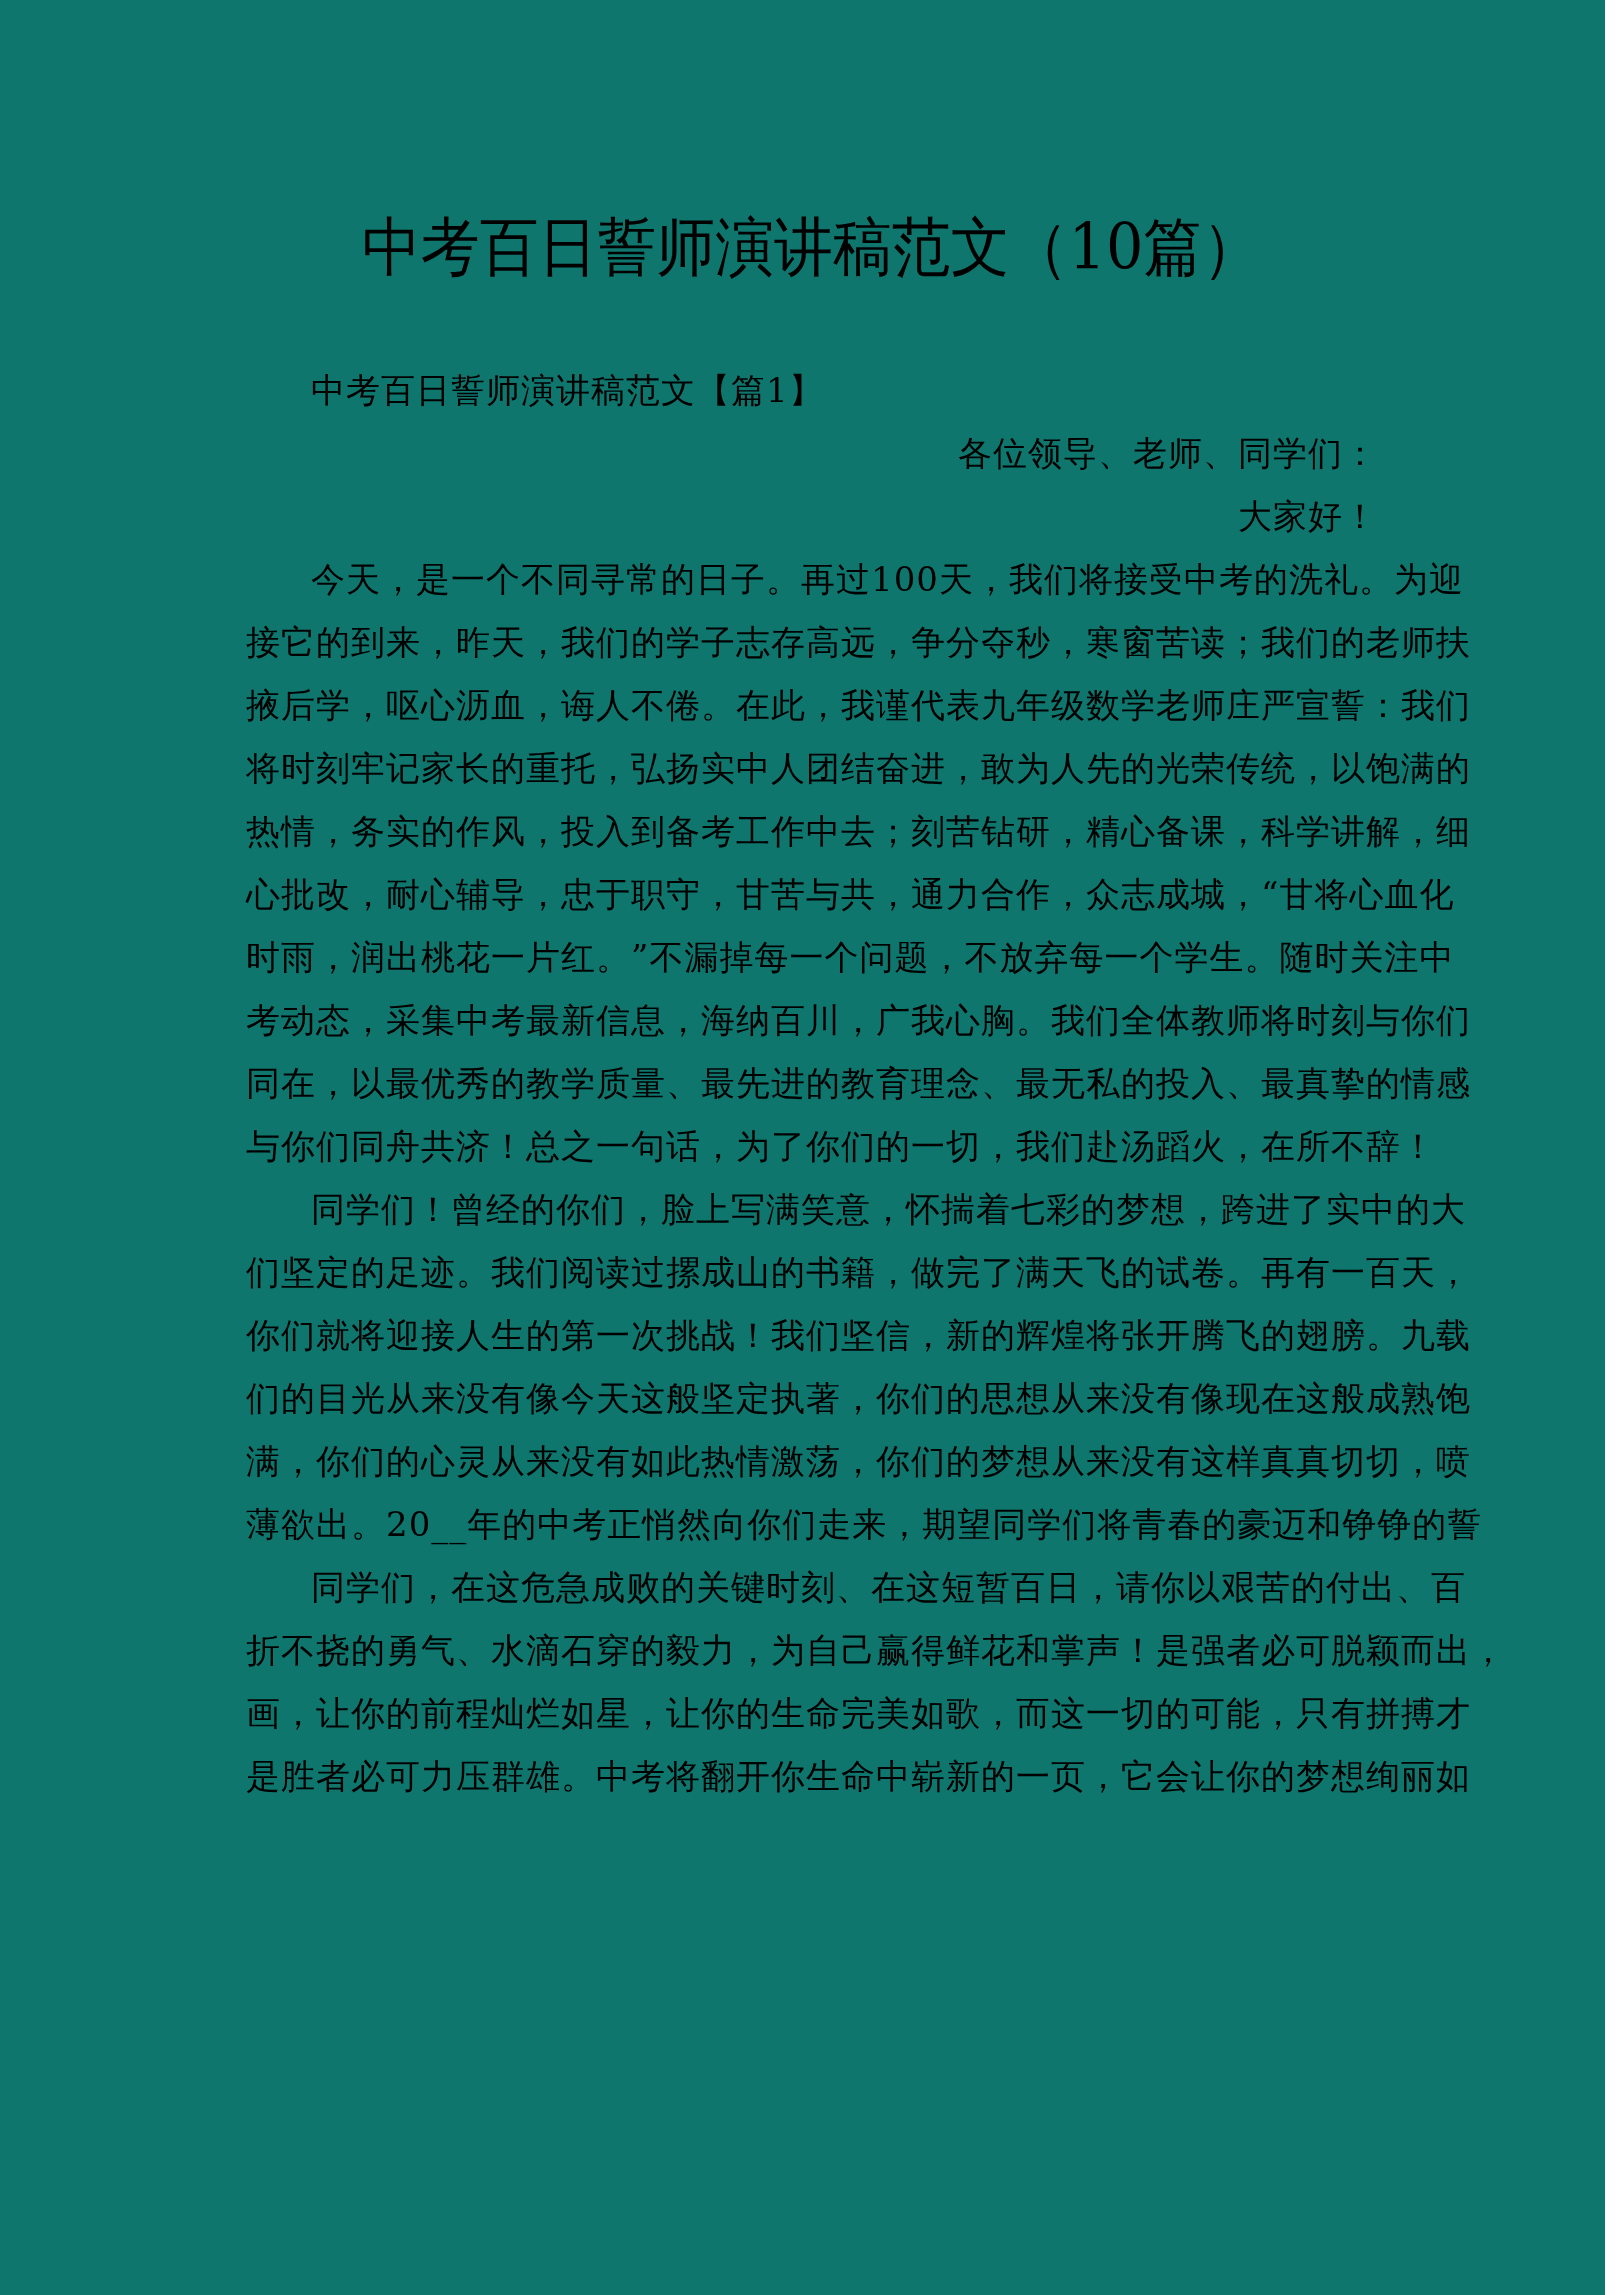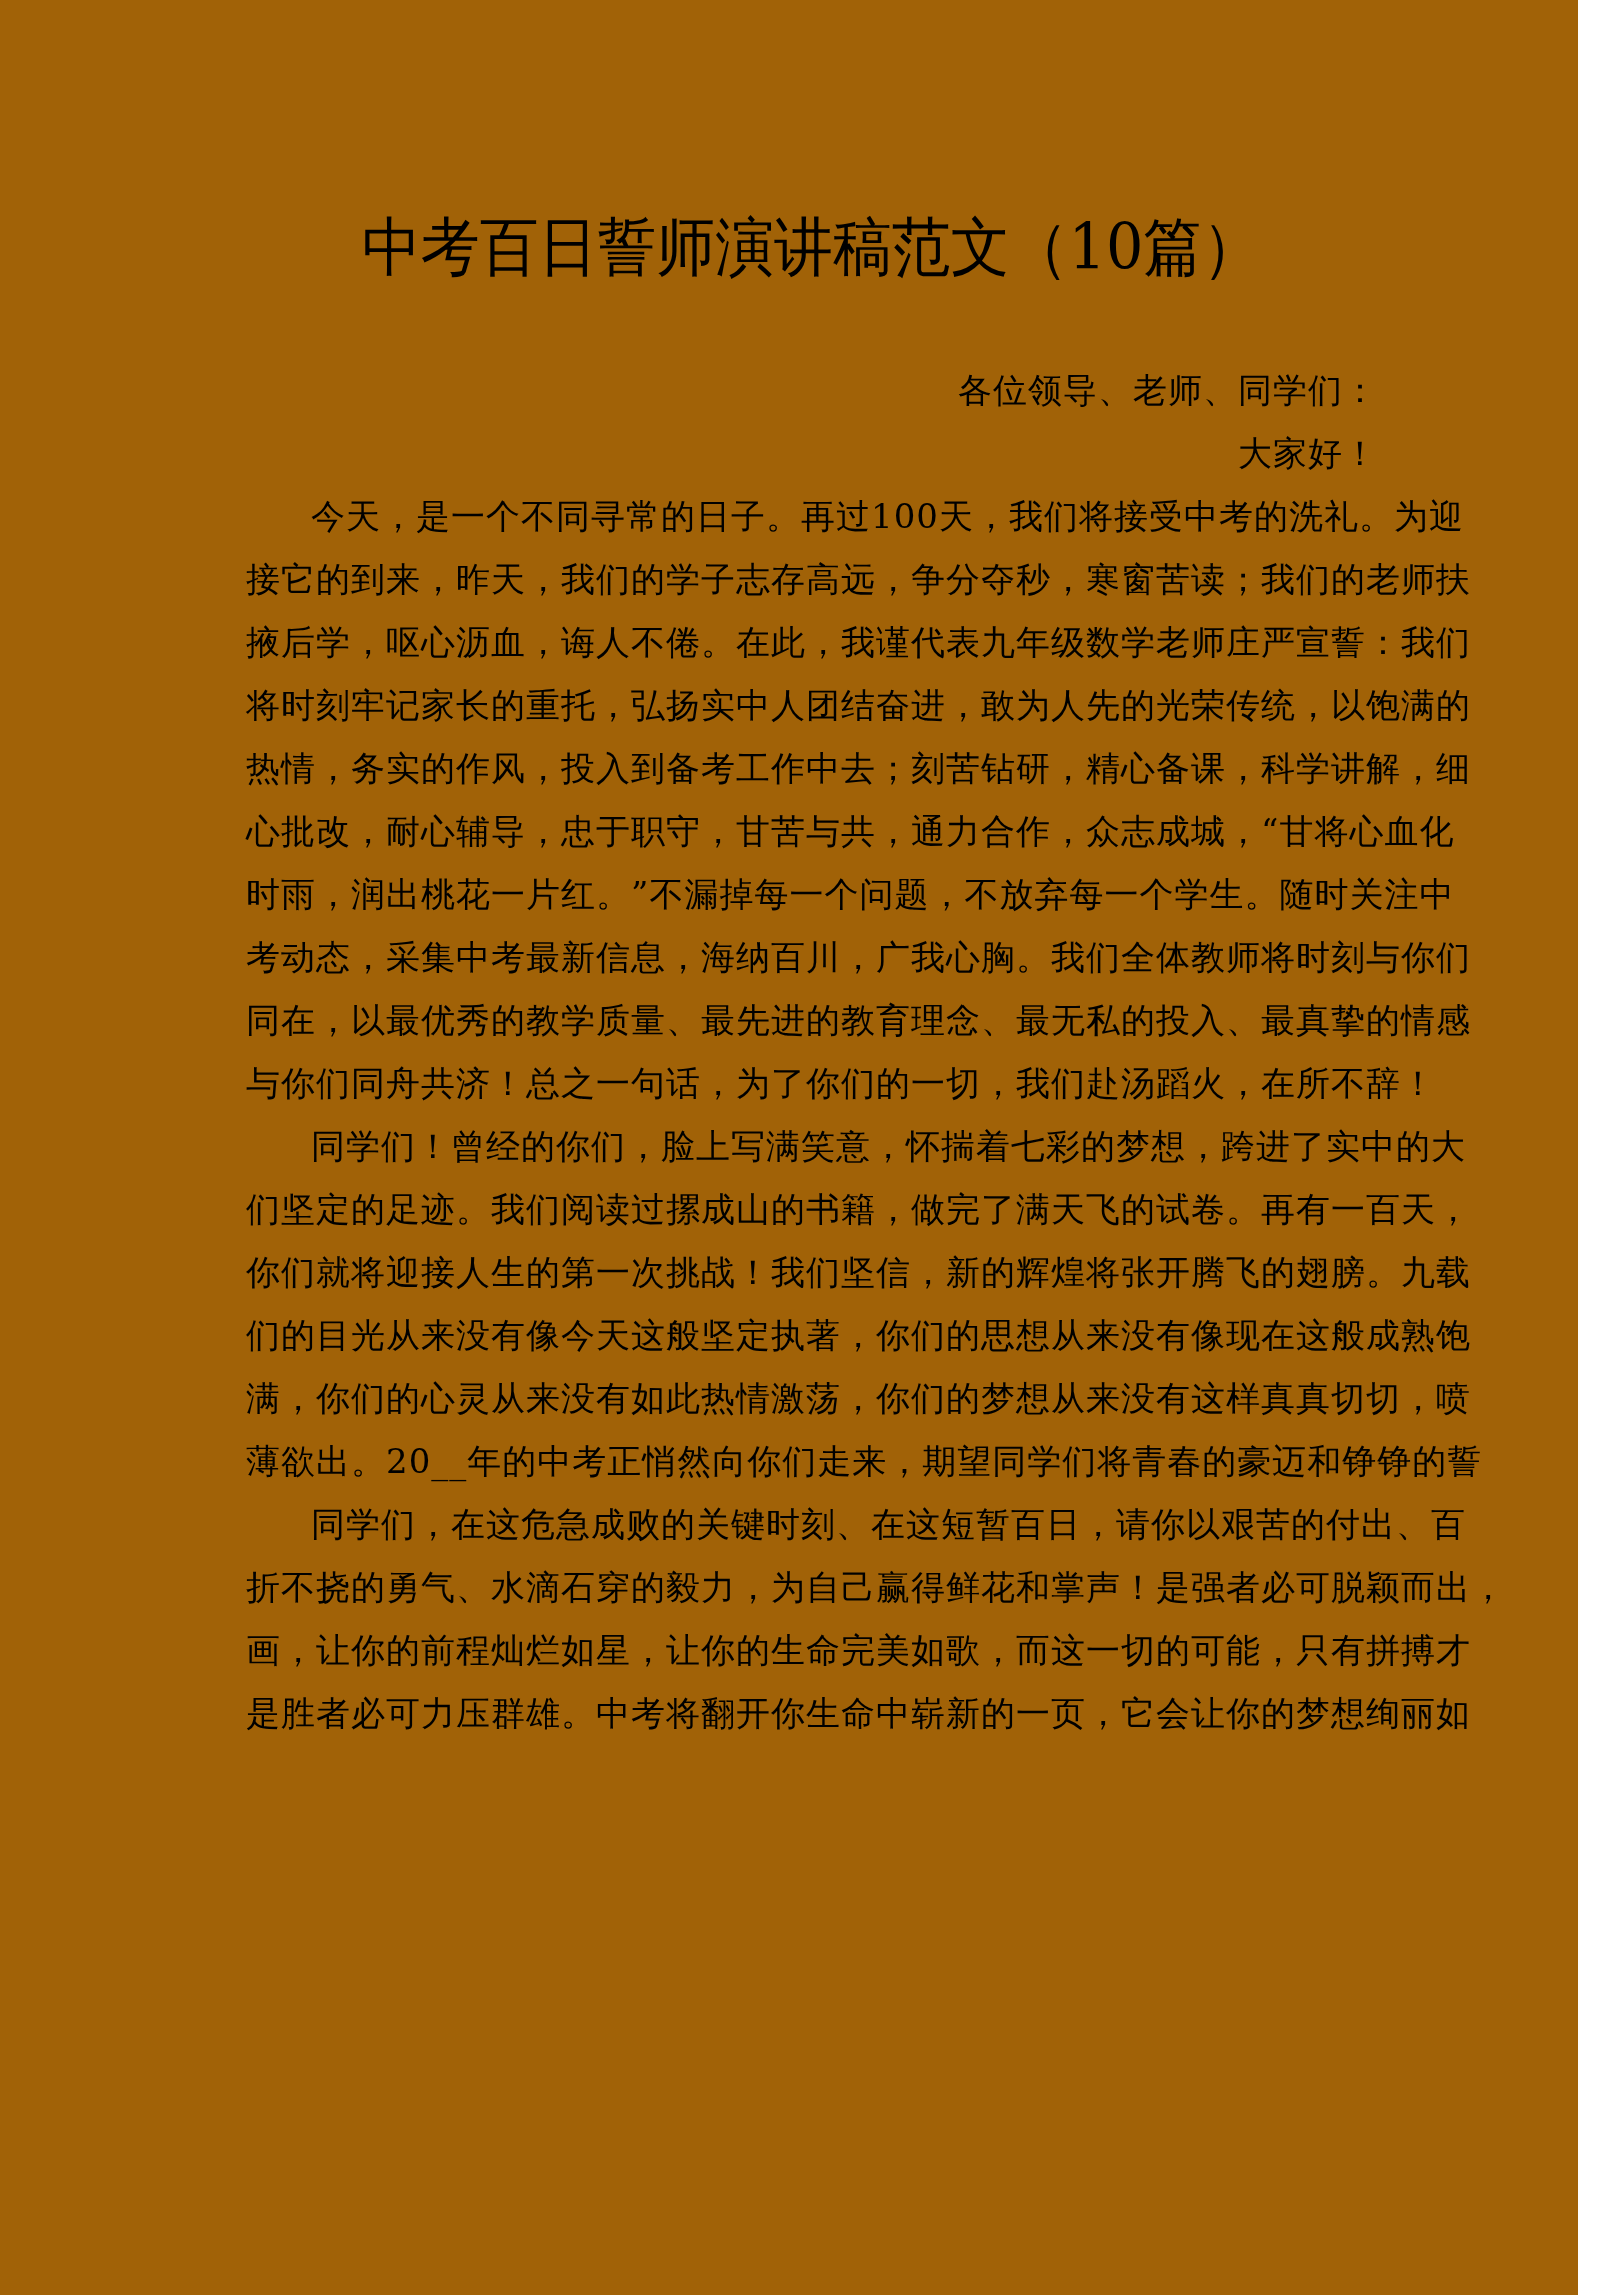--- a/index.html
+++ b/index.html
@@ -14,21 +14,22 @@
       overflow: hidden;
       color: #000000;
       font-family: "DejaVu Serif", "Liberation Serif", serif;
     }
     .page {
       position: absolute;
       left: 0;
       top: 0;
       width: 1578px;
       height: 2295px;
-      background: #a16207;
+      background: #0f766e;
+      padding-left: 27px;
     }
     .doc-title {
       position: absolute;
       left: 0;
       top: 208px;
       width: 1623px;
       text-align: center;
       font-size: 64px;
       line-height: 79px;
       font-weight: normal;
@@ -60,20 +61,21 @@
       padding-left: 65px;
     }
   </style>
 </head>
 <body>
 
 <div class="page">
   <h1 class="doc-title">中考百日誓师演讲稿范文（10篇）</h1>
 
   <div class="doc-body">
+    <span class="line heading">中考百日誓师演讲稿范文【篇1】</span>
     <span class="line indent">各位领导、老师、同学们：</span>
     <span class="line indent">大家好！</span>
 
     <div>
       <span class="line indent">今天，是一个不同寻常的日子。再过100天，我们将接受中考的洗礼。为迎</span>
       <span class="line">接它的到来，昨天，我们的学子志存高远，争分夺秒，寒窗苦读；我们的老师扶</span>
       <span class="line">掖后学，呕心沥血，诲人不倦。在此，我谨代表九年级数学老师庄严宣誓：我们</span>
       <span class="line">将时刻牢记家长的重托，弘扬实中人团结奋进，敢为人先的光荣传统，以饱满的</span>
       <span class="line">热情，务实的作风，投入到备考工作中去；刻苦钻研，精心备课，科学讲解，细</span>
       <span class="line">心批改，耐心辅导，忠于职守，甘苦与共，通力合作，众志成城，“甘将心血化</span>

